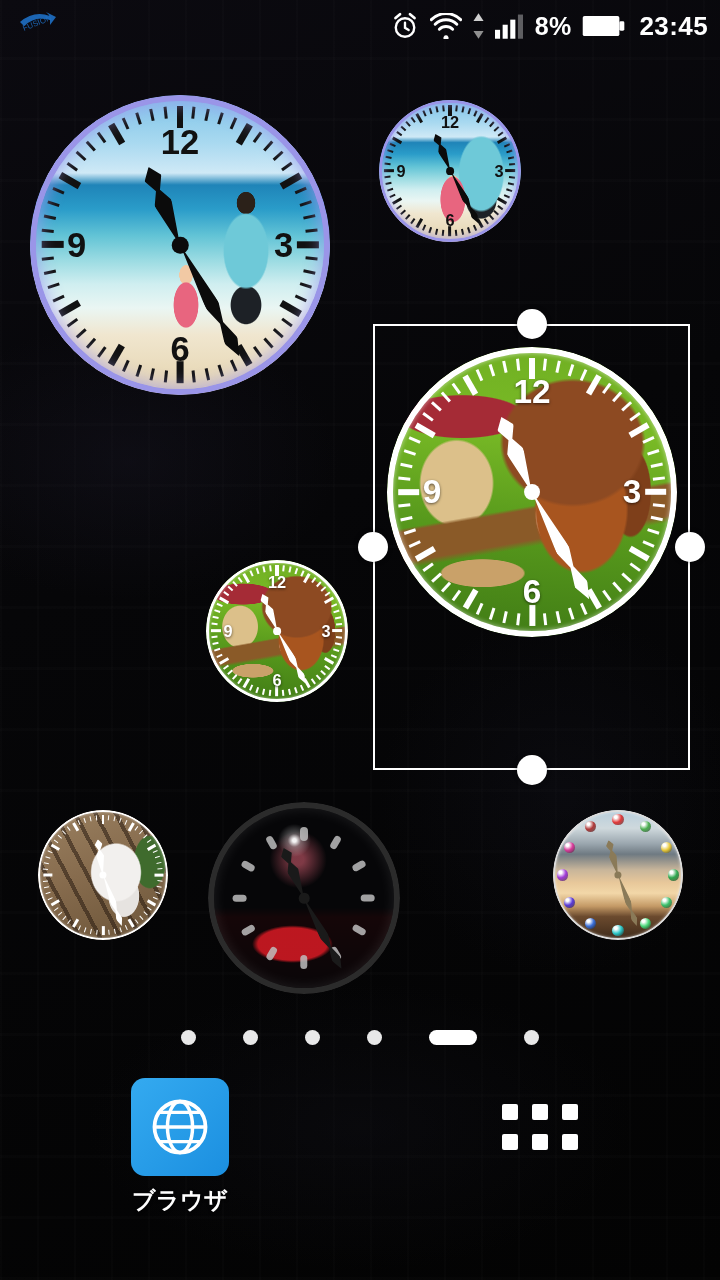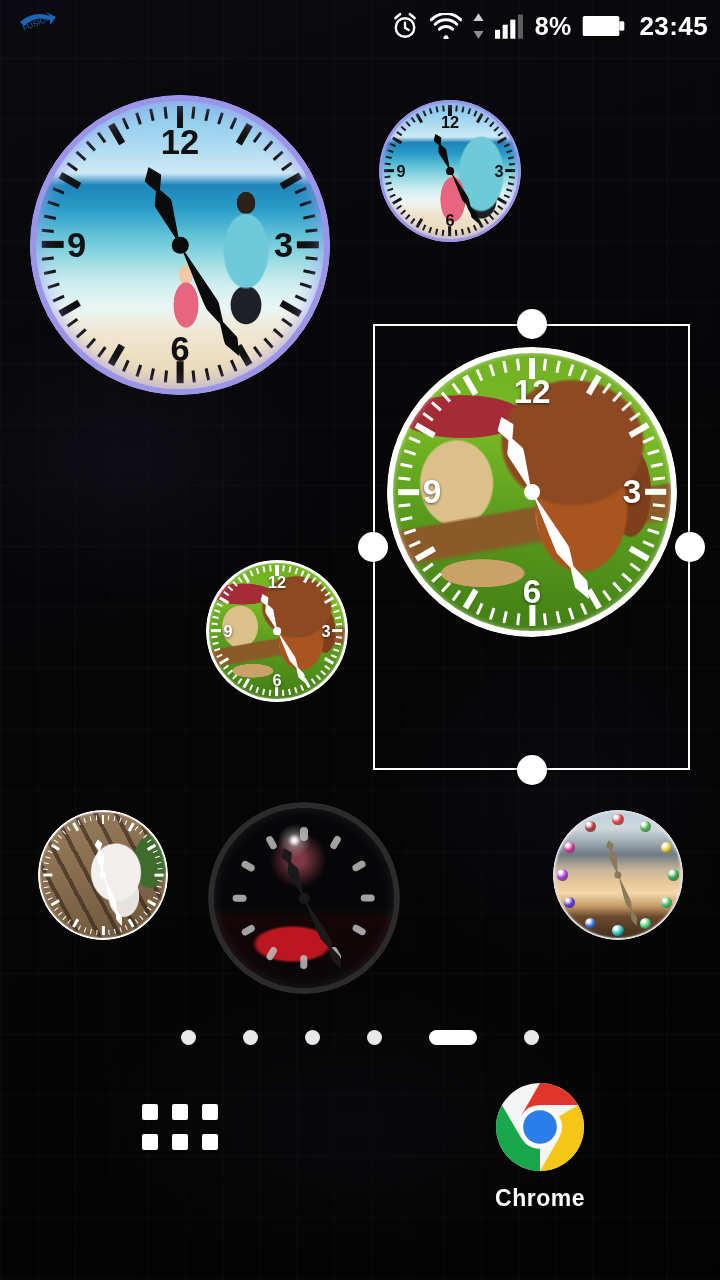--- a/index.html
+++ b/index.html
@@ -657,44 +657,43 @@
     <div class="dot" style="background: rgb(232, 232, 232);"></div>
     <div class="dot" style="background: rgb(232, 232, 232);"></div>
     <div class="dot" style="background: rgb(232, 232, 232);"></div>
     <div class="dot" style="background: rgb(232, 232, 232);"></div>
     <div class="dot active" style="background: rgb(255, 255, 255);"></div>
     <div class="dot" style="background: rgb(232, 232, 232);"></div>
   </div>
 
 <div id="dock">
 
+  <div class="dock-cell">
+    <div class="dock-tile tile-browser">
+      <svg width="70" height="70" viewBox="0 0 48 48">
+        <circle cx="24" cy="24" r="17.5" fill="none" stroke="#fff" stroke-width="2.6"></circle>
+        <ellipse cx="24" cy="24" rx="8.6" ry="17.5" fill="none" stroke="#fff" stroke-width="2.4"></ellipse>
+        <line x1="6.5" y1="24" x2="41.5" y2="24" stroke="#fff" stroke-width="2.4"></line>
+        <path d="M9.6 14 H38.4" stroke="#fff" stroke-width="2.2"></path>
+        <path d="M9.6 34 H38.4" stroke="#fff" stroke-width="2.2"></path>
+      </svg>
+    </div>
+    <div class="dock-label">ブラウザ</div>
+  </div>
 
 
   <div class="dock-cell">
     <div class="dock-tile tile-plain">
       <div id="apps-grid">
         <i></i>
           <i></i>
           <i></i>
           <i></i>
           <i></i>
           <i></i>
       </div>
     </div>
     <div class="dock-label"></div>
   </div>
 
-  <div class="dock-cell">
-    <div class="dock-tile tile-plain">
-      <svg width="96" height="96" viewBox="0 0 48 48">
-        <circle cx="24" cy="24" r="22" fill="#f5f5f5"></circle>
-        <path d="M24 2 A22 22 0 0 1 43.05 13 L24 13 A11 11 0 0 0 14.4 18.6 Z" fill="#e0352b"></path>
-        <path d="M43.05 13 A22 22 0 0 1 24 46 L33.6 29.4 A11 11 0 0 0 33.6 18.6 Z" fill="#f5c518"></path>
-        <path d="M24 46 A22 22 0 0 1 4.95 13 L14.55 29.4 A11 11 0 0 0 24 35 Z" fill="#1aa64b"></path>
-        <circle cx="24" cy="24" r="10.4" fill="#fff"></circle>
-        <circle cx="24" cy="24" r="8.4" fill="#2b7de9"></circle>
-      </svg>
-    </div>
-    <div class="dock-label">Chrome</div>
-  </div>
 
 
 </div>
 
 </body></html>

